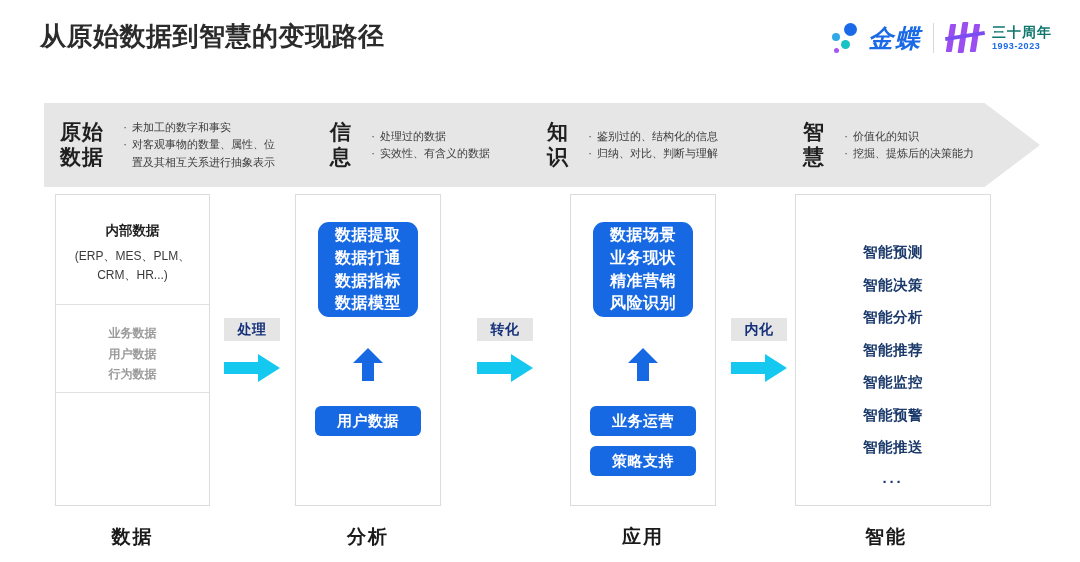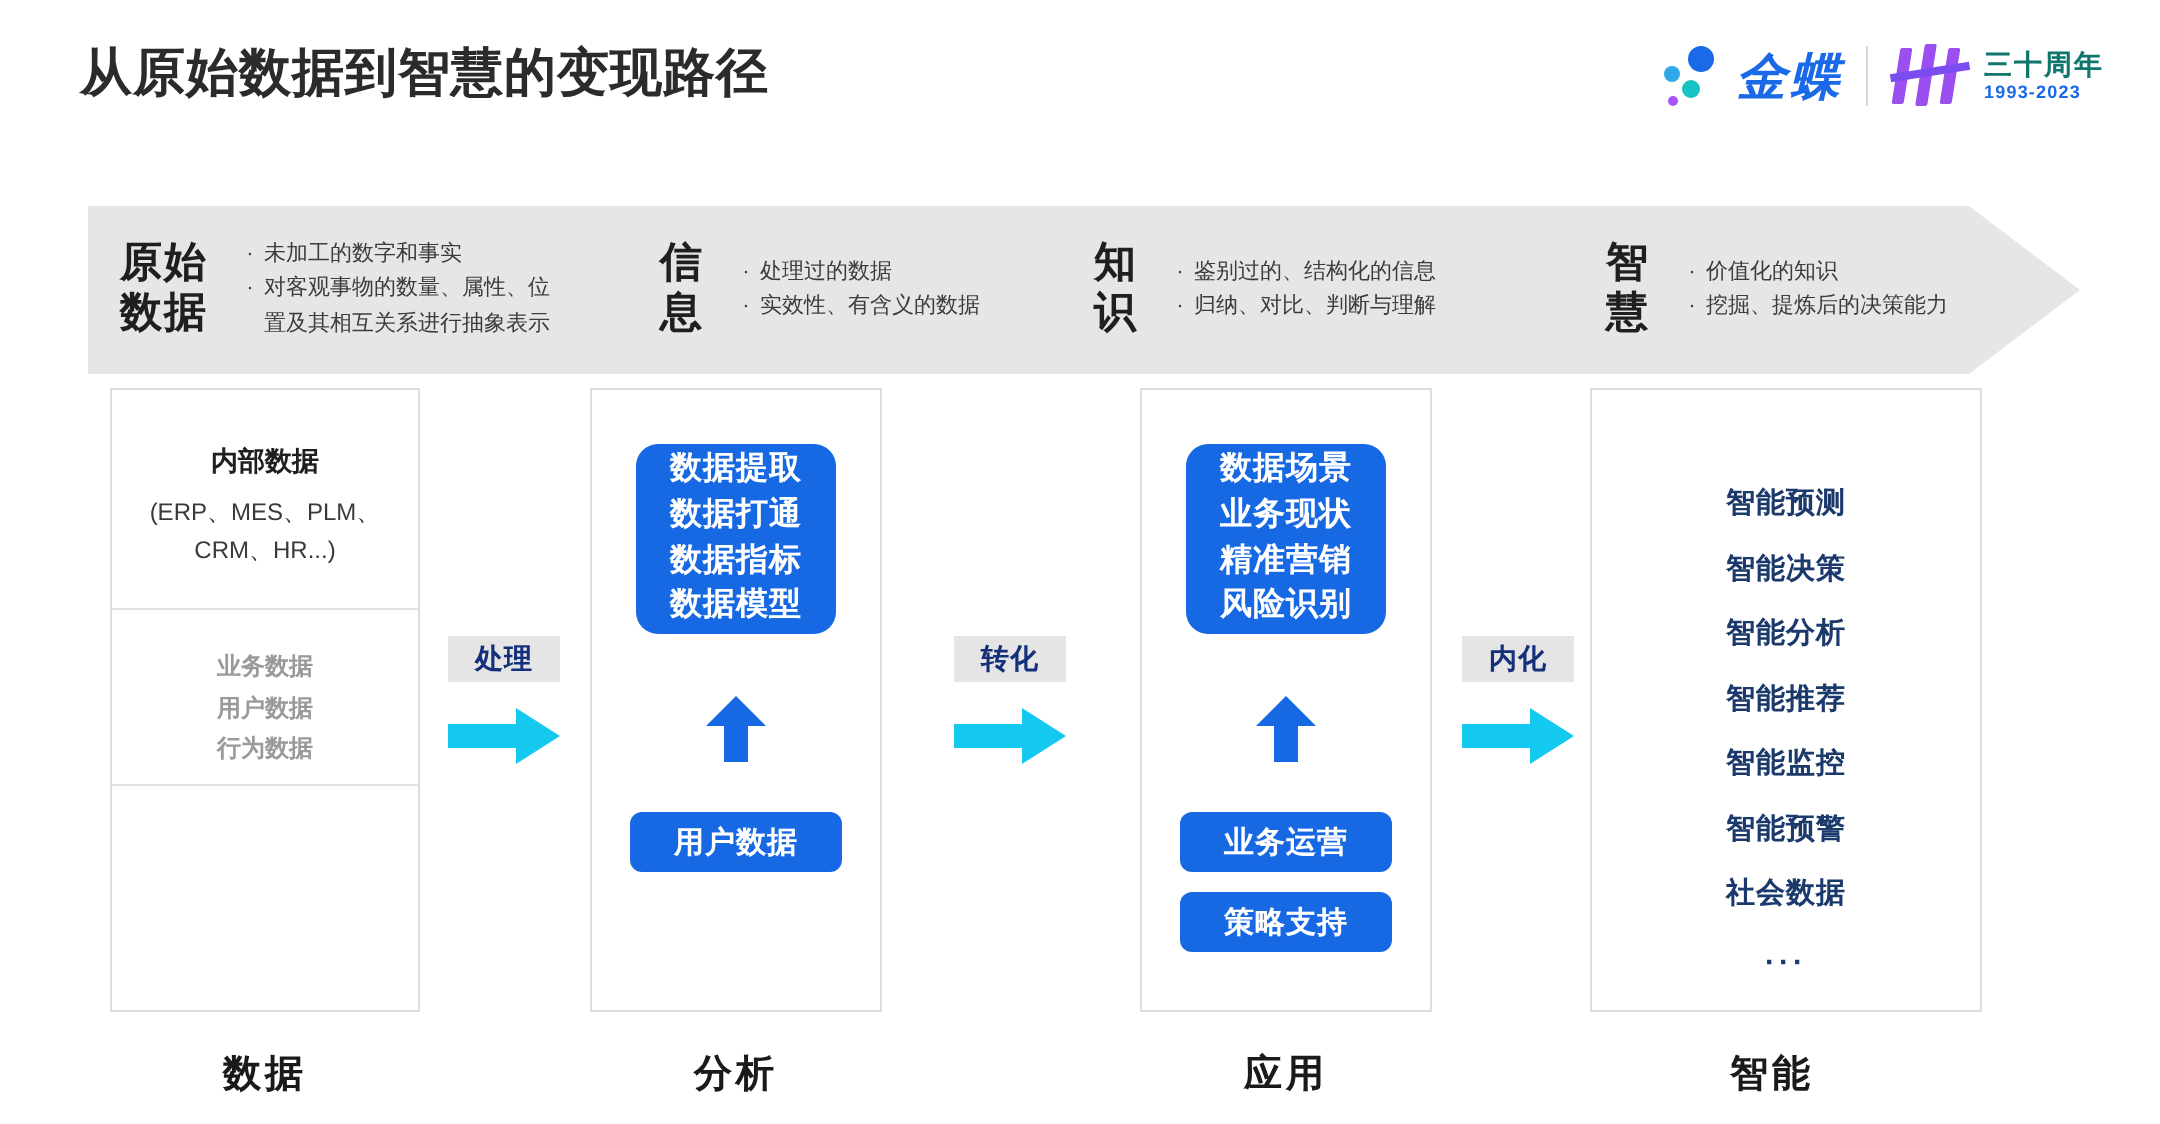--- a/index.html
+++ b/index.html
@@ -296,21 +296,21 @@
   </div>
 
   <div class="col col4">
     <div class="c4-list">
       <div class="c4-item">智能预测</div>
       <div class="c4-item">智能决策</div>
       <div class="c4-item">智能分析</div>
       <div class="c4-item">智能推荐</div>
       <div class="c4-item">智能监控</div>
       <div class="c4-item">智能预警</div>
-      <div class="c4-item">社会数据</div>
+      <div class="c4-item">智能推送</div>
       <div class="c4-dots">···</div>
     </div>
   </div>
 
   <div class="foot foot1">数据</div>
   <div class="foot foot2">分析</div>
   <div class="foot foot3">应用</div>
   <div class="foot foot4">智能</div>
 
 </div>

